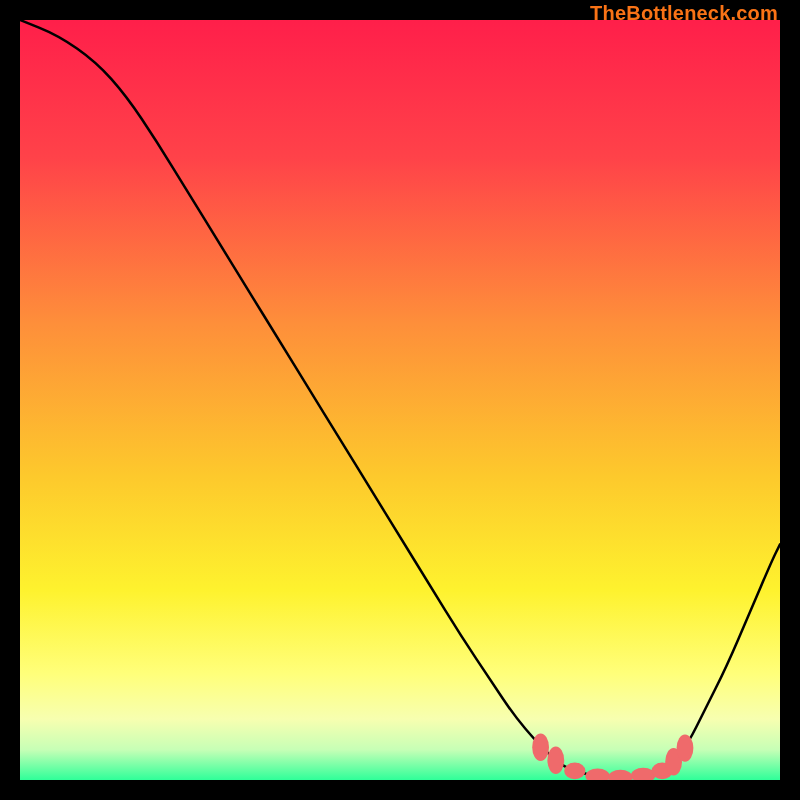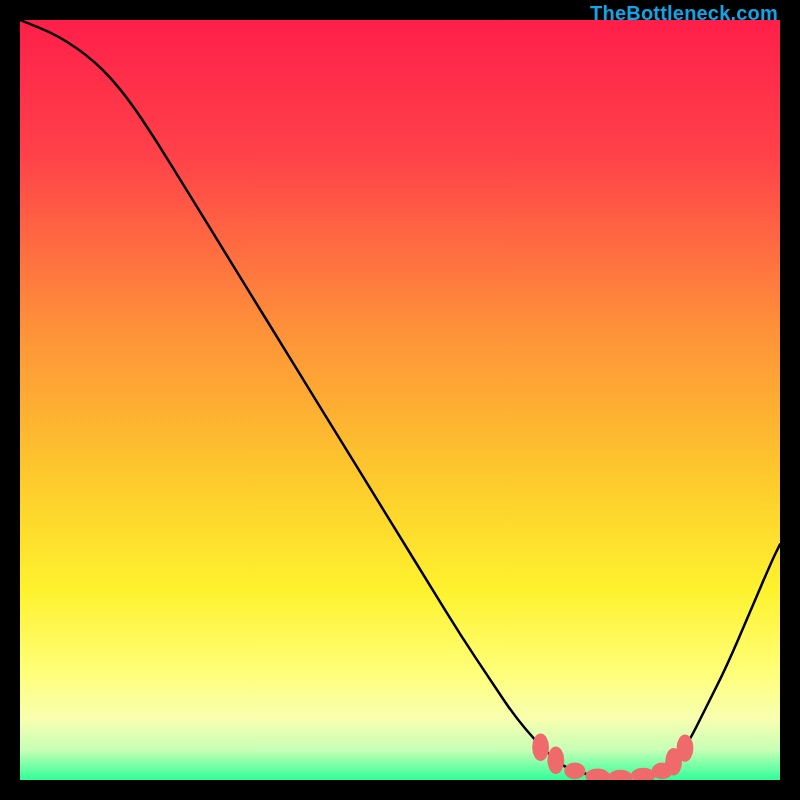--- a/index.html
+++ b/index.html
@@ -24,21 +24,21 @@
     width: 760px;
     height: 760px;
   }
   .watermark {
     position: absolute;
     top: 2px;
     right: 22px;
     font-family: Arial, Helvetica, sans-serif;
     font-size: 20px;
     font-weight: 600;
-    color: #0ea5e9;
+    color: #f97316;
     letter-spacing: 0.2px;
   }
   svg.curve {
     position: absolute;
     left: 0;
     top: 0;
     width: 760px;
     height: 760px;
   }
 </style>

